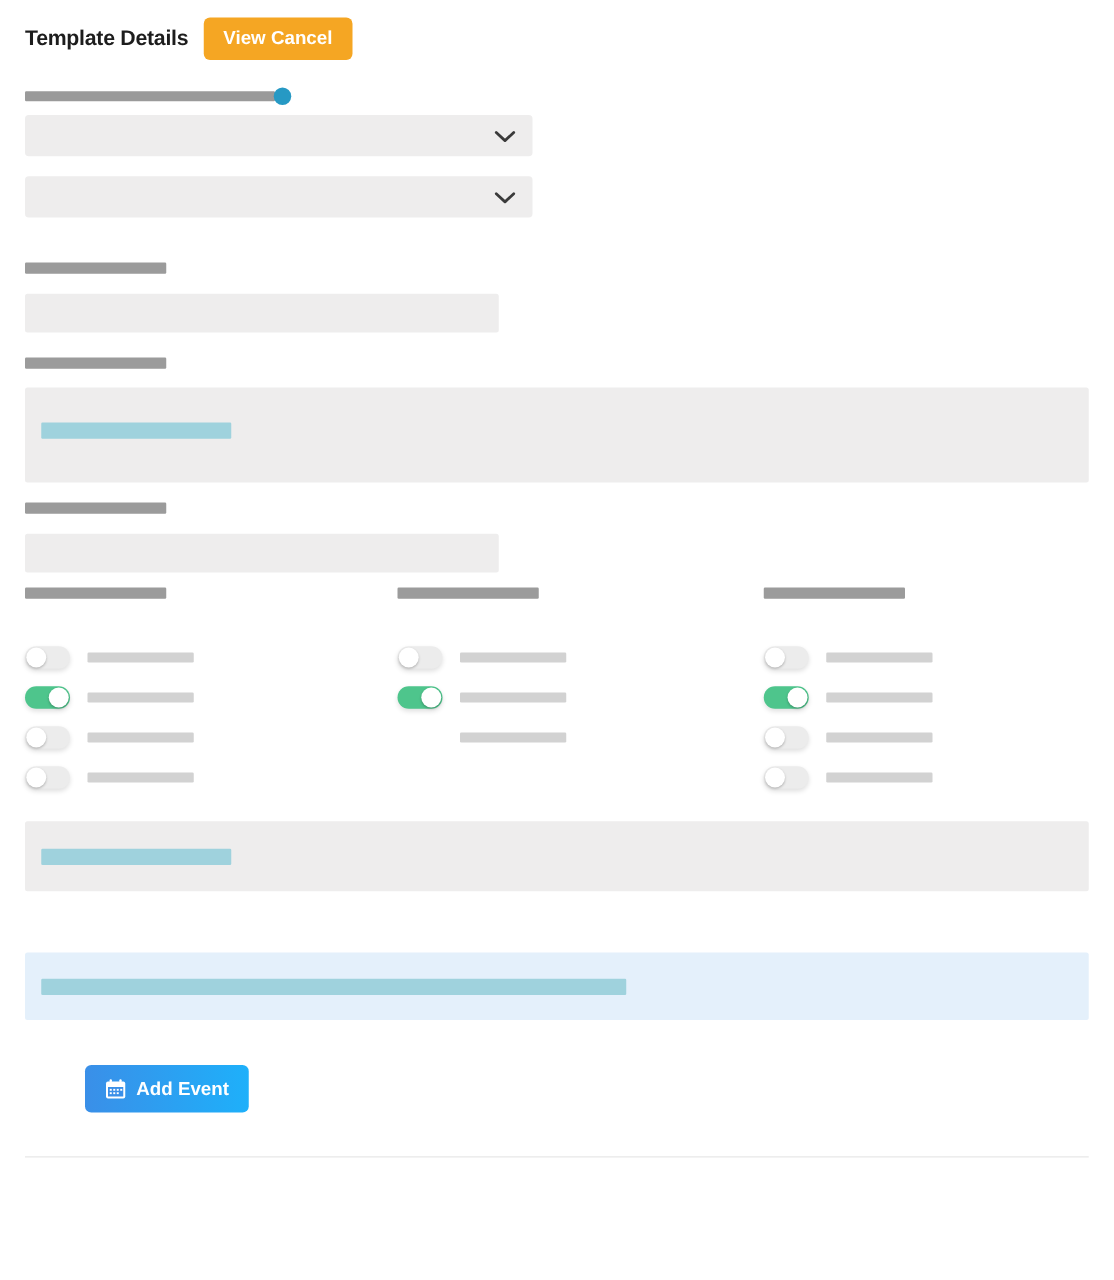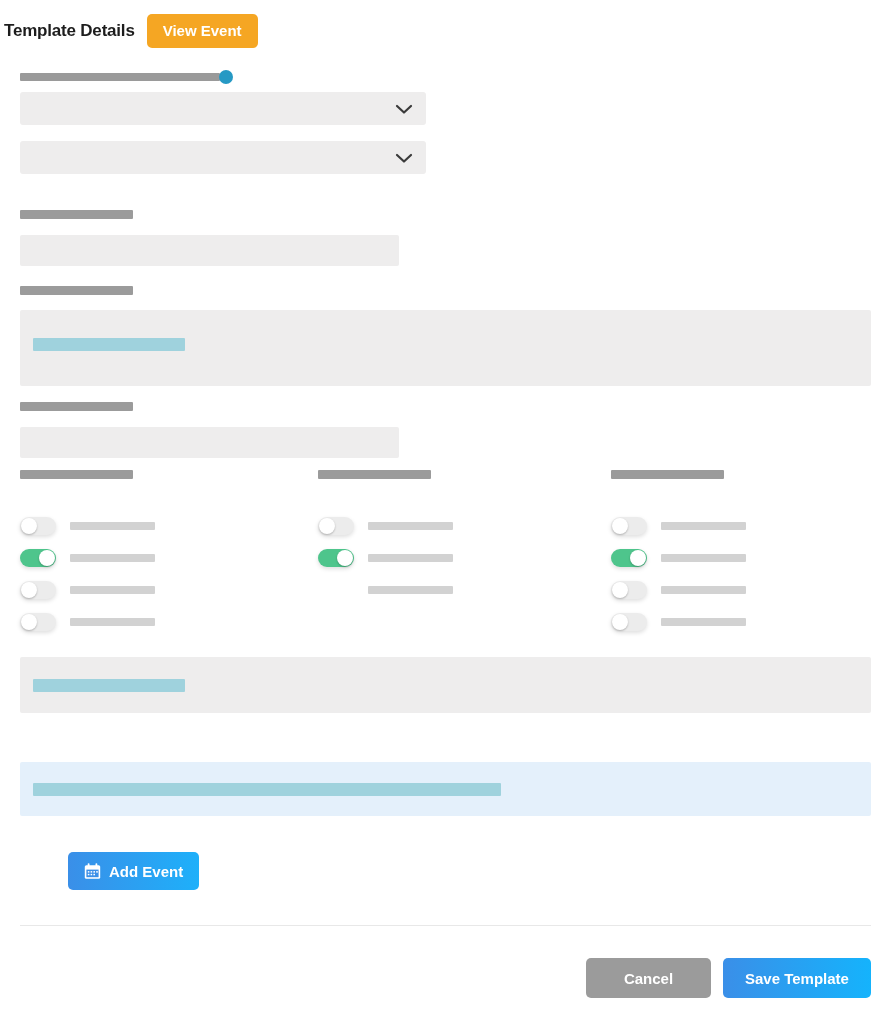--- a/index.html
+++ b/index.html
@@ -13,21 +13,21 @@
     position: relative;
     width: 891px;
     height: 1024px;
     background: #ffffff;
     overflow: hidden;
   }
 
   
   .header {
     position: absolute;
-    left: 4px;
+    left: 20px;
     top: 14px;
     display: flex;
     align-items: center;
     gap: 12px;
   }
   .page-title {
     font-size: 17px;
     font-weight: bold;
     color: #1d1d1d;
     letter-spacing: -0.2px;
@@ -269,21 +269,21 @@
     white-space: nowrap;
   }
 </style>
 </head>
 <body>
 
 <div class="page">
 
   <div class="header">
     <div class="page-title">Template Details</div>
-    <button class="btn-manual">View Event</button>
+    <button class="btn-manual">View Cancel</button>
   </div>
 
   <div class="slider-wrap">
     <div class="slider-track"></div>
     <div class="slider-thumb"></div>
   </div>
 
   <div class="select-box" style="top:92px;">
     <span class="chev">
       <svg width="20" height="12" viewBox="0 0 20 12">
@@ -425,18 +425,14 @@
           <rect x="9.4" y="10.8" width="1.6" height="1.5" fill="#ffffff"></rect>
         </svg>
       </span>
       <span>Add Event</span>
     </button>
 
   </div>
 
   <div class="divider"></div>
 
-  <div class="footer">
-    <button class="btn-cancel">Cancel</button>
-    <button class="btn-save">Save Template</button>
-  </div>
 
 </div>
 
 </body></html>

